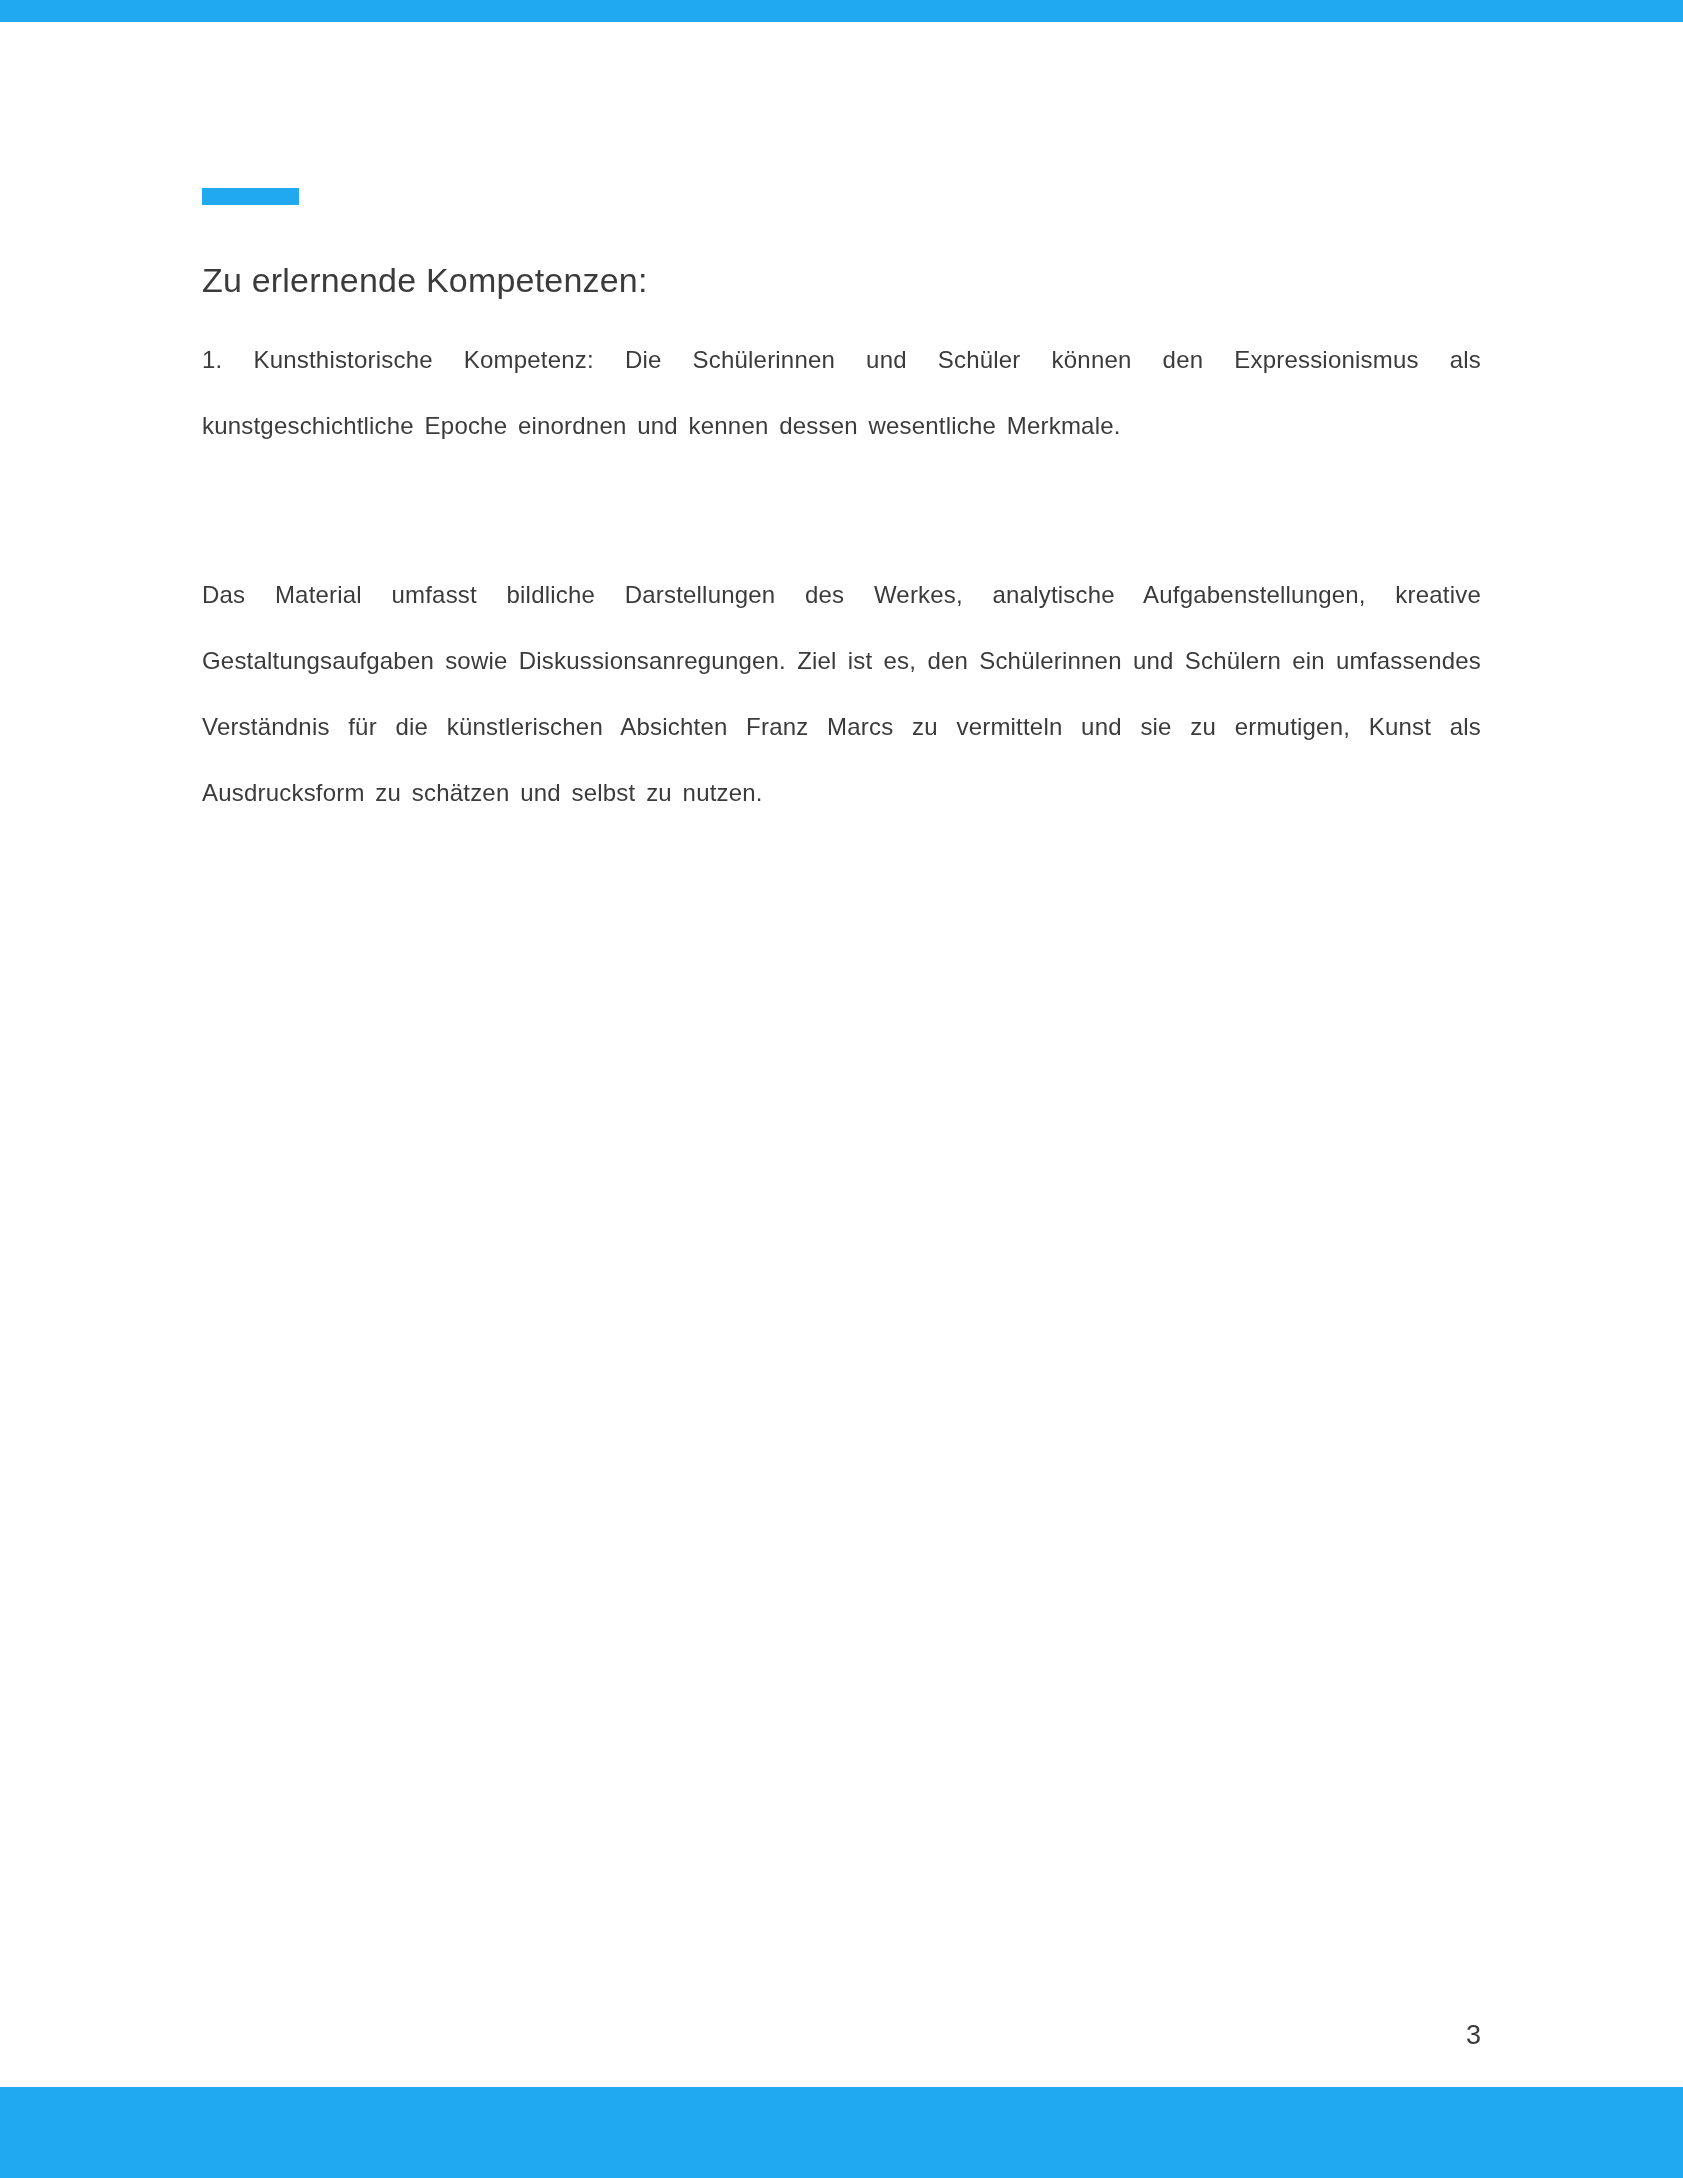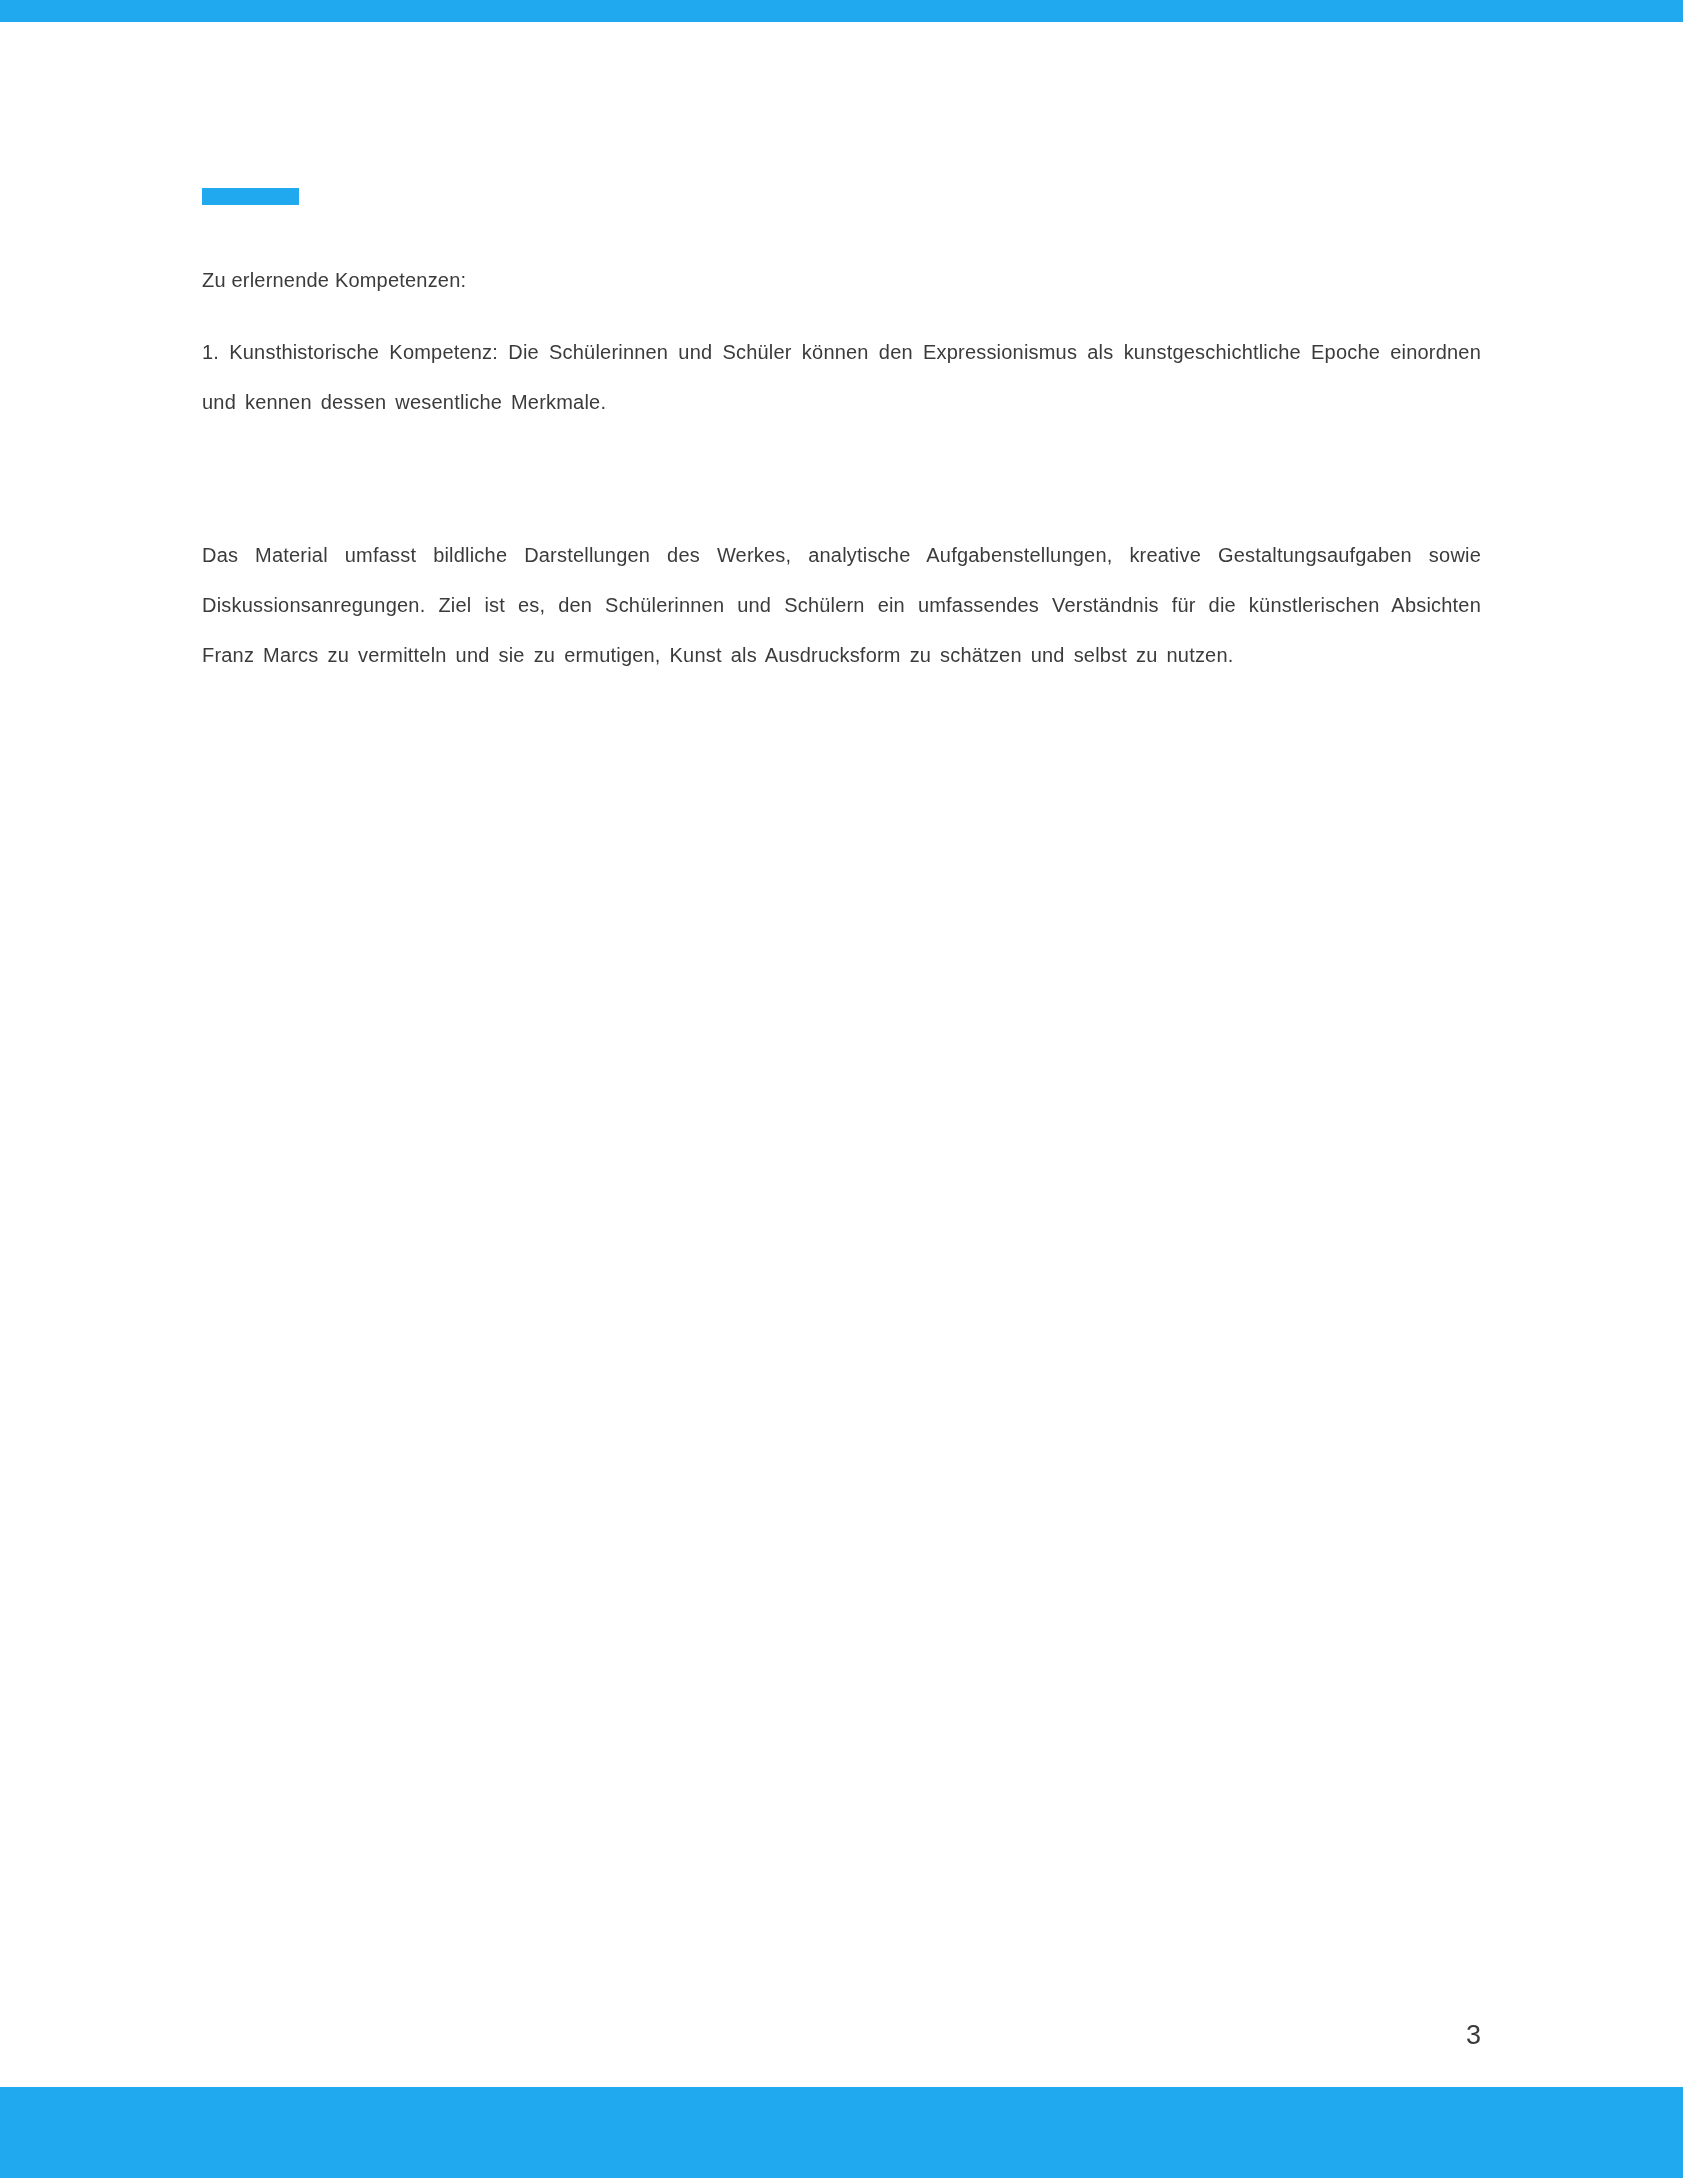--- a/index.html
+++ b/index.html
@@ -31,31 +31,31 @@
     left: 202px; top: 188px;
     width: 97px; height: 17px;
     background: var(--accent);
   }
   .content {
     position: absolute;
     left: 202px; top: 261px;
     width: 1279px;
   }
   .heading {
-    font-size: 20px;
+    font-size: 34px;
     font-weight: 400;
     line-height: 38px;
     margin: 0 0 28px 0;
     color: var(--ink);
     letter-spacing: 0.2px;
   }
   .para {
-    font-size: 20px;
+    font-size: 24px;
     font-weight: 400;
-    line-height: 50px;
+    line-height: 66px;
     margin: 0 0 103px 0;
     text-align: justify;
     word-spacing: 0.16em;
     letter-spacing: 0.2px;
     color: var(--ink);
   }
   .para.tight { margin-bottom: 28px; }
   .para.closing { margin-bottom: 0; }
   .page-number {
     position: absolute;

